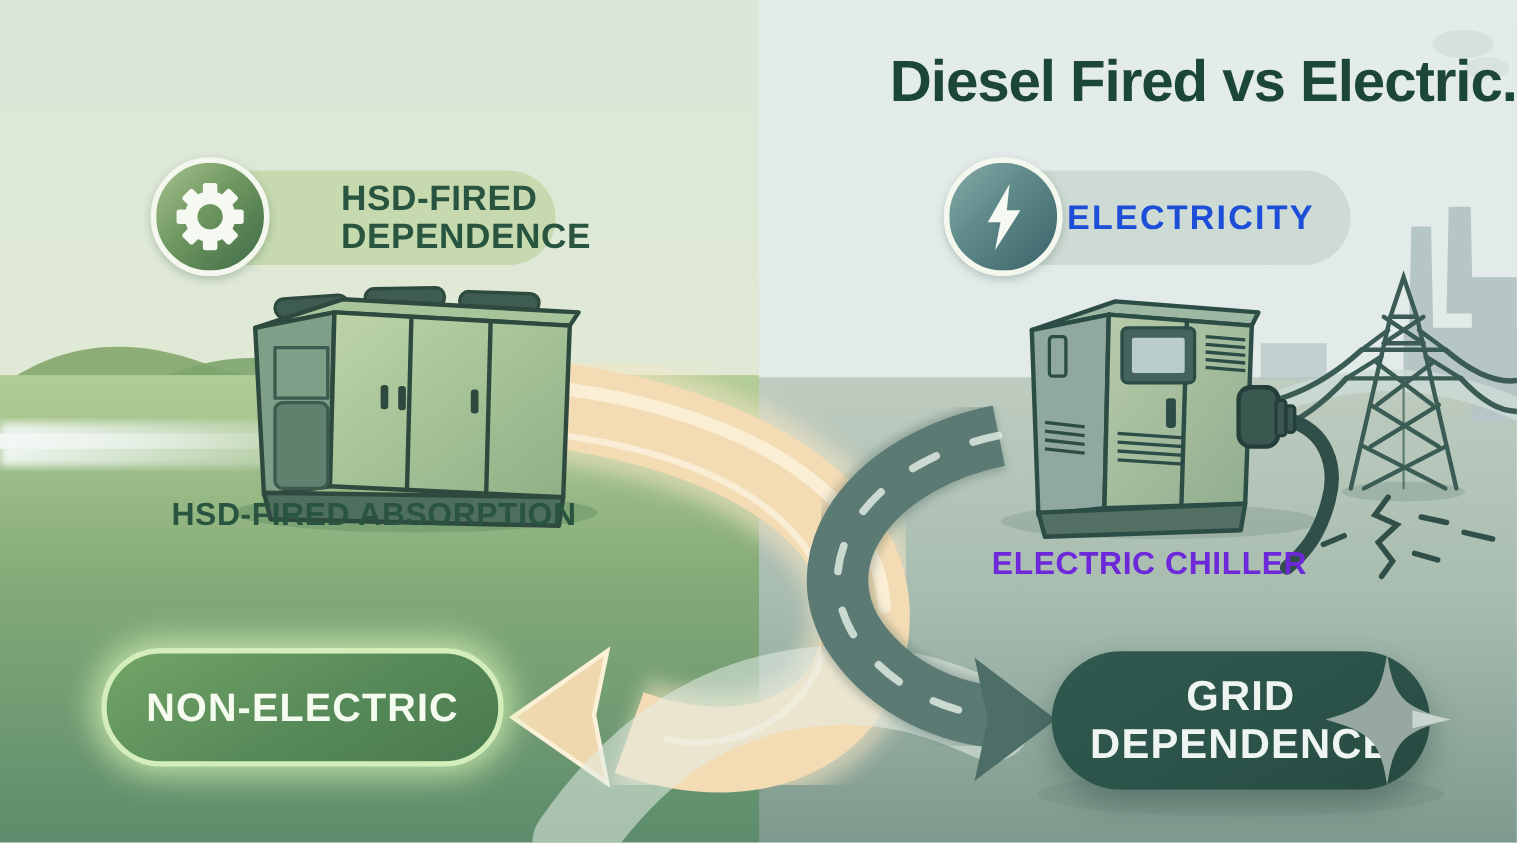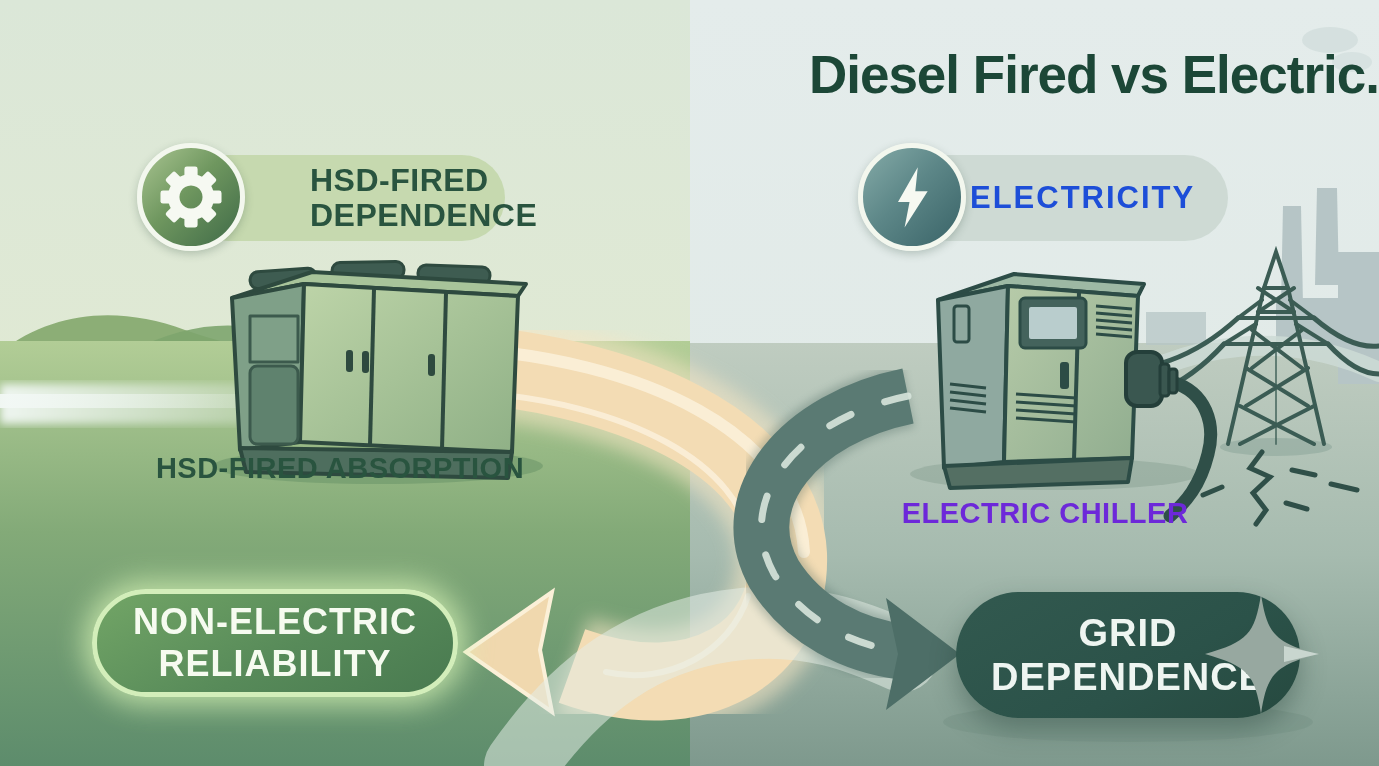--- a/index.html
+++ b/index.html
@@ -271,21 +271,20 @@
         <path d="M7,-36 L-17,6 L-3,6 L-9,37 L19,-7 L4,-7 Z" fill="#f6f9f2"></path>
       </svg>
     </div>
   </div>
 
   <div class="machine-label machine-label-left">HSD-FIRED ABSORPTION</div>
   <div class="machine-label machine-label-right">ELECTRIC CHILLER</div>
 
   <div class="result-pill pill-left">
     <div>NON-ELECTRIC</div>
-    <div>RELIABILITY</div>
   </div>
   <div class="result-pill pill-right">
     <div>GRID</div>
     <div>DEPENDENCE</div>
   </div>
 
   <svg class="sparkle-layer" width="126" height="132" viewBox="0 0 126 132">
     <path d="M63,6 C69,46 77,54 119,66 C77,78 69,86 63,126 C57,86 49,78 7,66 C49,54 57,46 63,6 Z" fill="#97a8a0"></path>
     <path d="M86,58 L121,66 L86,74 Z" fill="#c9d6cf"></path>
   </svg>

